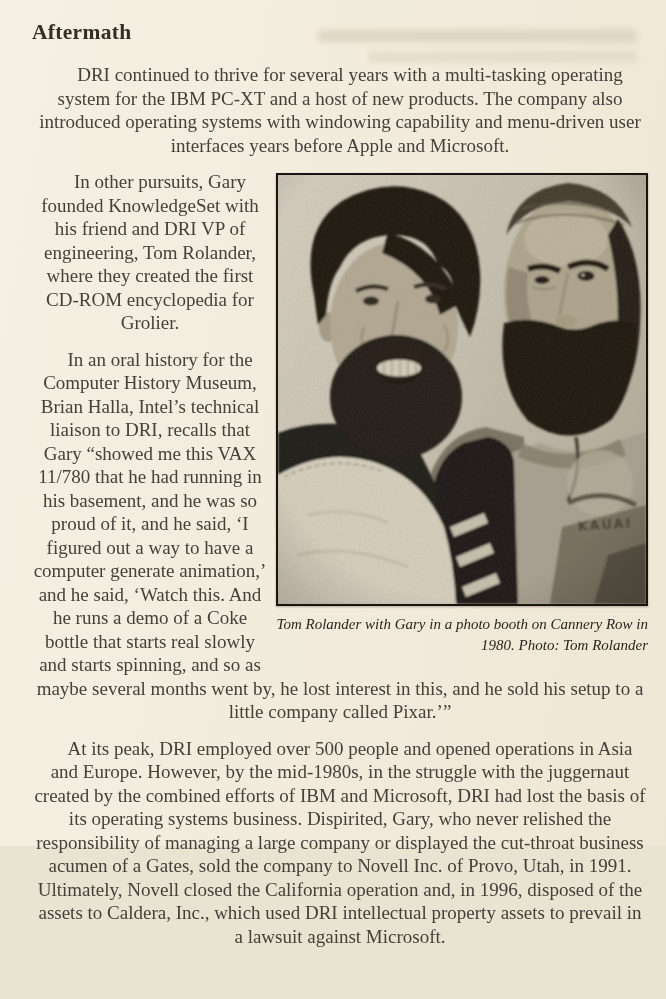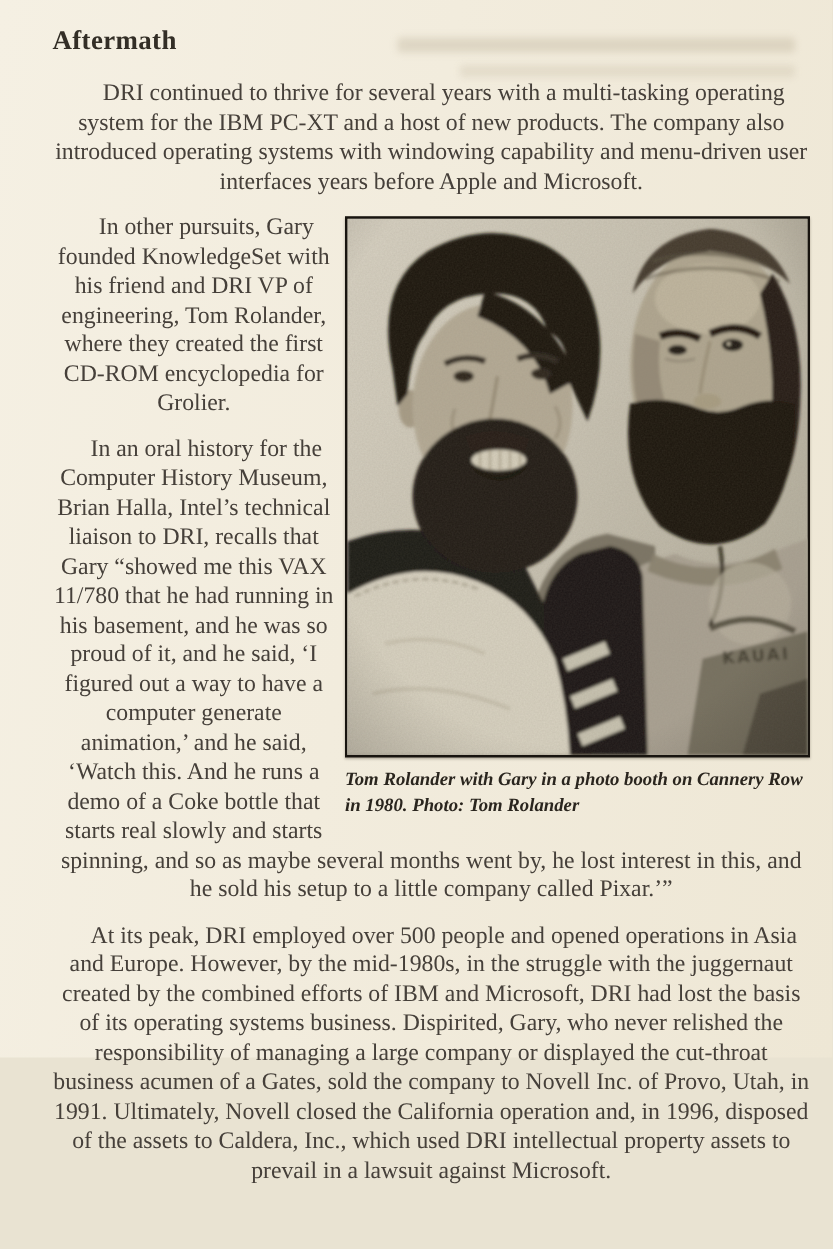--- a/index.html
+++ b/index.html
@@ -4,21 +4,21 @@
 <style>
   html,body { margin:0; padding:0; }
   body {
     width:666px; height:999px; overflow:hidden;
     background:#e9e3d2;
     font-family:"Liberation Serif", serif;
   }
   .page {
     position:relative; box-sizing:border-box;
     width:666px; height:846px;
-    padding:14px 18px 0 42px;
+    padding:14px 18px 0 32px;
     background:linear-gradient(100deg,#f5f0e3 0%,#f2ecdd 45%,#eee7d5 100%);
     color:#46403a;
   }
   .ghost {
     position:absolute; background:rgba(186,175,148,0.35);
     filter:blur(3px); border-radius:3px; pointer-events:none;
   }
   .ghost.g1 { left:318px; top:30px;  width:318px; height:12px; }
   .ghost.g2 { left:368px; top:52px;  width:268px; height:10px; opacity:.7; }
   h1.heading {
@@ -32,21 +32,21 @@
   figure.photo-figure {
     float:right; width:372px; margin:3px 0 16px 8px; padding:0;
   }
   .photo-frame {
     width:368px; height:429px; border:2px solid #18140f;
     background:#c6c0b1; box-shadow:0 1px 2px rgba(60,50,35,.35);
   }
   .photo-frame svg { display:block; }
   figcaption.photo-caption {
     margin-top:8px; font-size:15px; line-height:21px;
-    font-weight:bold; font-style:italic; text-align:left;
+    font-weight:normal; font-style:italic; text-align:right;
     color:#2a251e;
   }
 </style>
 </head>
 <body>
 
 <div class="page">
 
   <div class="ghost g1"></div>
   <div class="ghost g2"></div>

